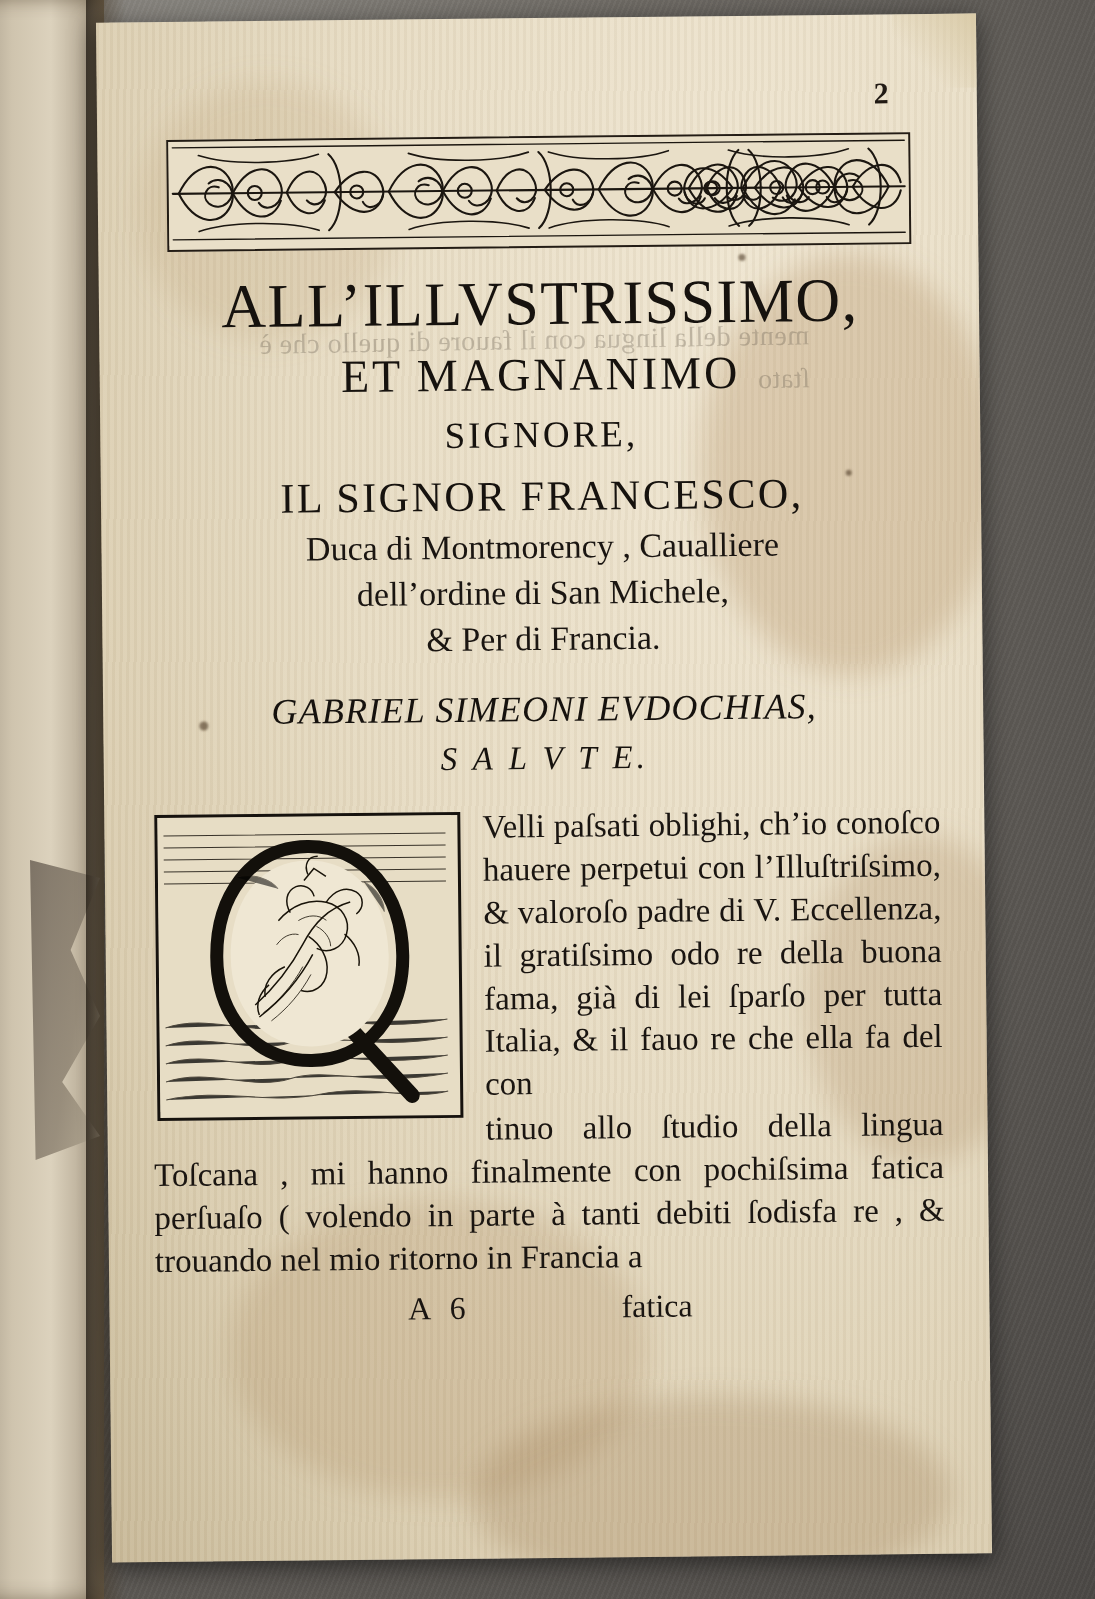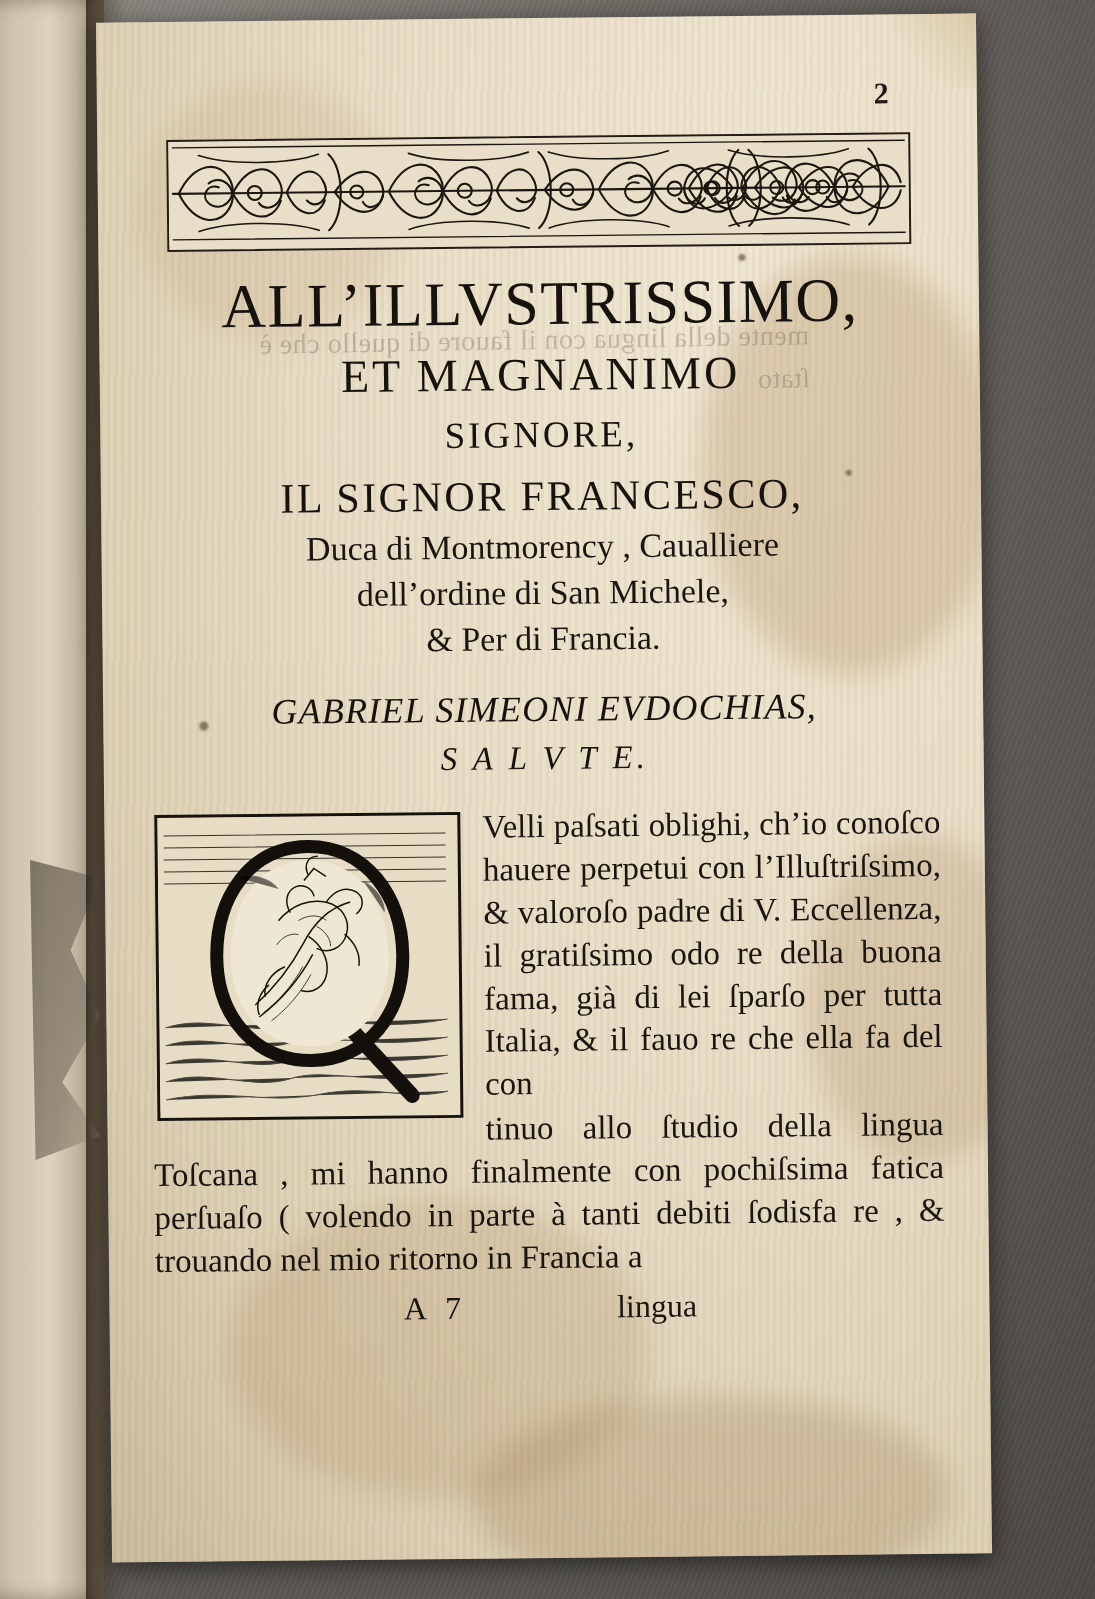--- a/index.html
+++ b/index.html
@@ -366,19 +366,19 @@
             </g>
           </svg>
         </div>
         <div class="body-text-wrap">
           <div class="body-text">Velli paſsati oblighi, ch’io conoſco hauere perpetui con l’Illuſtriſsimo, &amp; valoroſo padre di V. Eccellenza, il gratiſsimo odo re della buona fama, già di lei ſparſo per tutta Italia, &amp; il fauo re che ella fa del con</div>
         </div>
         <div class="body-cont">tinuo allo ſtudio della lingua Toſcana , mi hanno finalmente con pochiſsima fatica perſuaſo ( volendo in parte à tanti debiti ſodisfa re , &amp; trouando nel mio ritorno in Francia a</div>
       </div>
 
       <div class="footline">
-        <span class="sig">A 7</span>
-        <span>lingua</span>
+        <span class="sig">A 6</span>
+        <span>fatica</span>
       </div>
 
     </div>
   </div>
 </div>
 
 </body></html>

